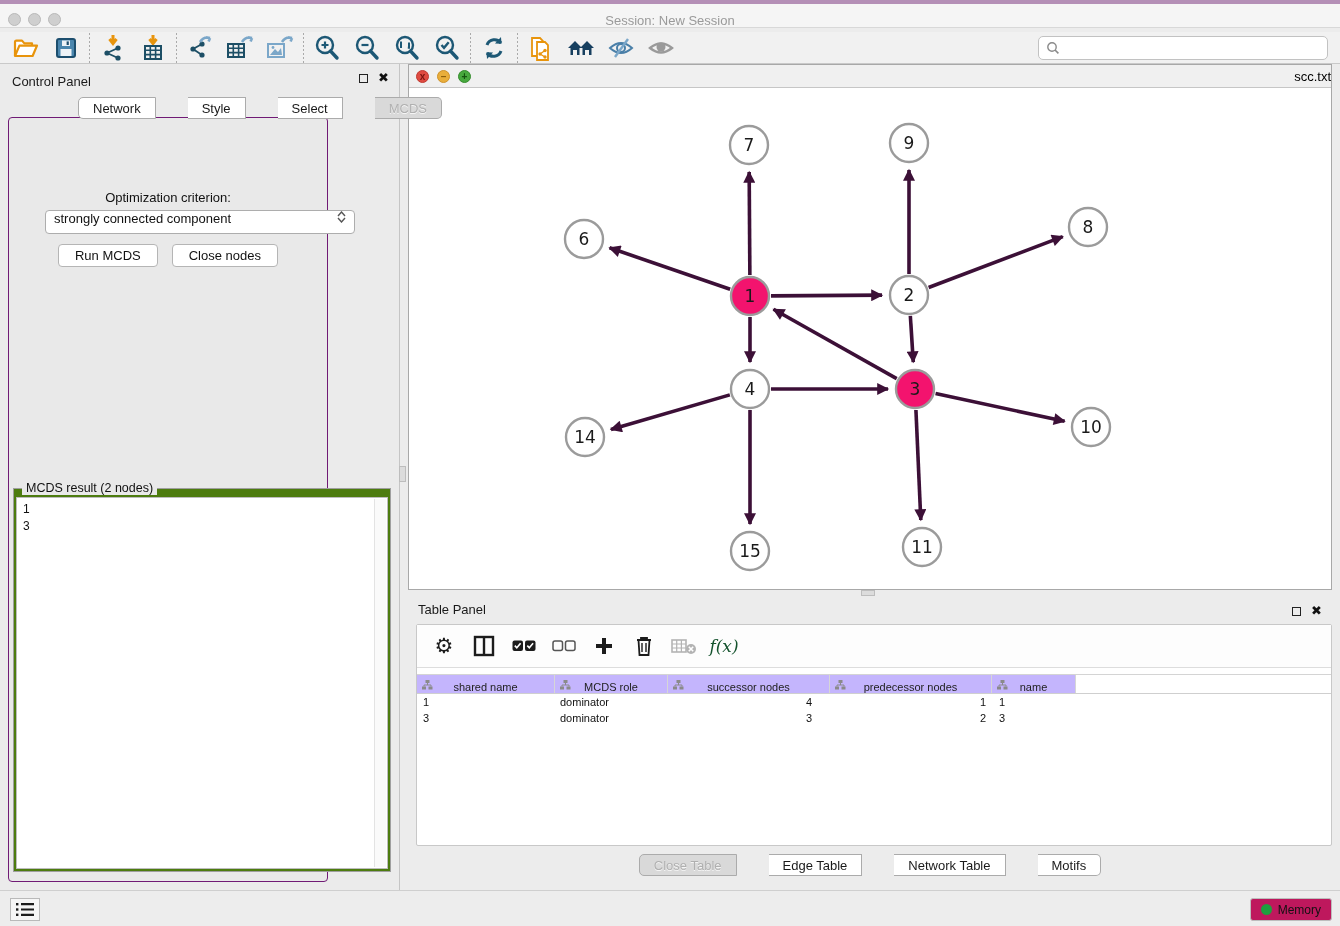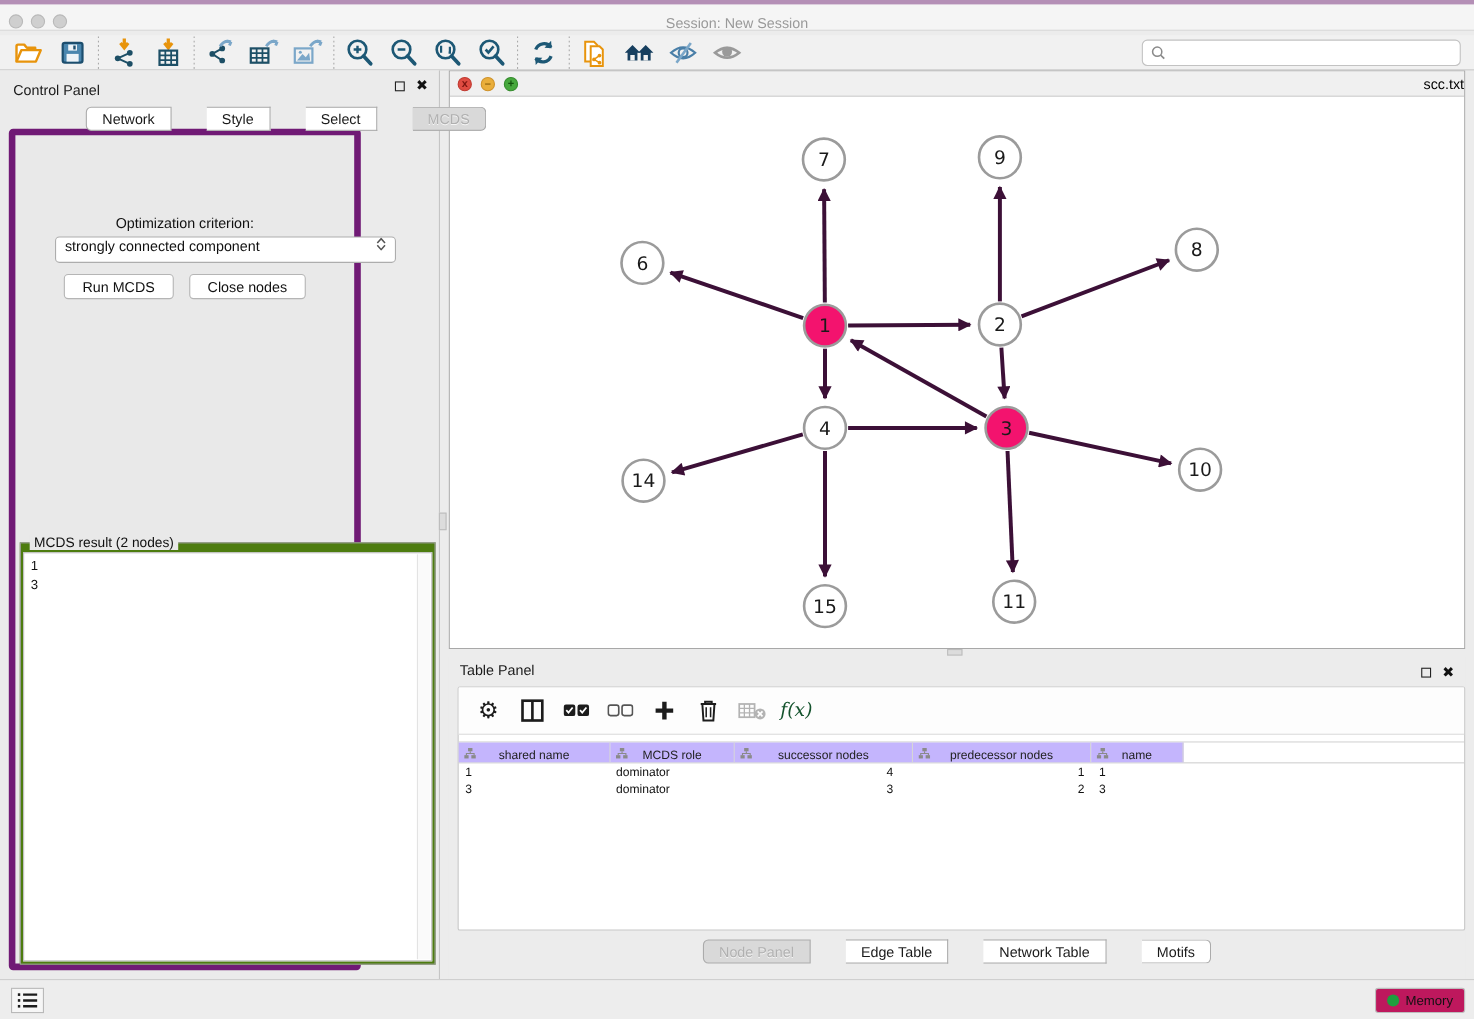--- a/index.html
+++ b/index.html
@@ -29,21 +29,21 @@
   #search-box input { border:none; outline:none; flex:1; font-size:12px; background:transparent; }
 
   
   #control-panel { left:0; top:64px; width:400px; height:826px; background:#ebebeb;
     border-right:1px solid #c5c5c5; }
   #cp-title { left:12px; top:10px; font-size:13px; color:#1a1a1a; }
   .panel-ctls { position:absolute; right:10px; top:9px; display:flex; gap:10px; align-items:center; }
   .float-ico { width:9px; height:9px; border:1.5px solid #222; display:inline-block; }
   .close-ico { font-size:13px; font-weight:bold; color:#111; line-height:10px; }
   #cp-box { left:8px; top:53px; width:320px; height:765px; background:#e9e9e9;
-    border:6px solid #701a75; border-radius:4px; }
+    border:1px solid #701a75; border-radius:4px; }
   .tabs { position:absolute; display:flex; z-index:2;gap:32px; }
   #cp-tabs { left:78px; top:33px; }
   .tab { height:22px; padding:0 14px; font-size:13px; line-height:21px; background:#fff;
     border:1px solid #ababab; border-left:none; color:#1a1a1a; white-space:nowrap; }
   .tab:first-child { border-left:1px solid #ababab; border-radius:5px 0 0 5px; }
   .tab:last-child { border-radius:0 5px 5px 0; }
   .tab.sel { background:#d9d9d9; color:#b0b0b0; text-shadow:0 1px 0 #f5f5f5; }
   #opt-label { left:0; top:72px; width:100%; text-align:center; font-size:13px; color:#111; }
   #criterion { left:36px; top:92px; width:310px; height:24px; background:#fff;
     border:1px solid #adadad; border-radius:4px; display:flex; align-items:flex-start;
@@ -476,21 +476,21 @@
           <div class="tr">
             <div class="td" style="width: 138px; text-align: left; padding-left: 6px;">3</div>
             <div class="td" style="width: 113px; text-align: left; padding-left: 5px;">dominator</div>
             <div class="td" style="width: 162px; text-align: right; padding-right: 18px;">3</div>
             <div class="td" style="width: 162px; text-align: right; padding-right: 6px;">2</div>
             <div class="td" style="width: 84px; text-align: left; padding-left: 7px;">3</div>
           </div>
         </div>
     </div>
     <div id="table-tabs" class="tabs abs">
-        <div class="tab sel">Node Panel</div>
+        <div class="tab sel">Close Table</div>
         <div class="tab">Edge Table</div>
         <div class="tab">Network Table</div>
         <div class="tab">Motifs</div>
       </div>
   </div>
 
   <div id="statusbar" class="abs">
     <div id="list-btn" class="abs">
       <svg width="18" height="15" viewBox="0 0 18 15">
           <rect x="0" y="1" width="2.4" height="2.4" fill="#1c1c1c"></rect>

